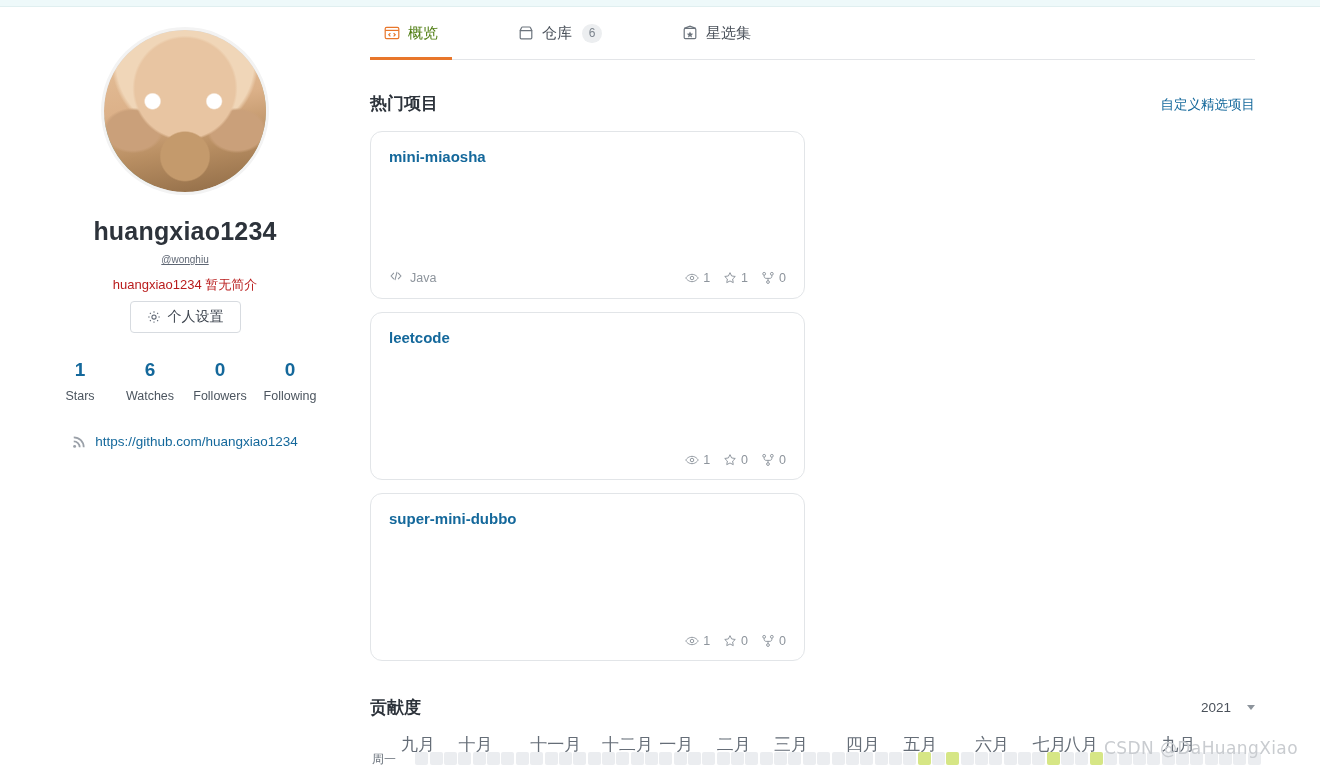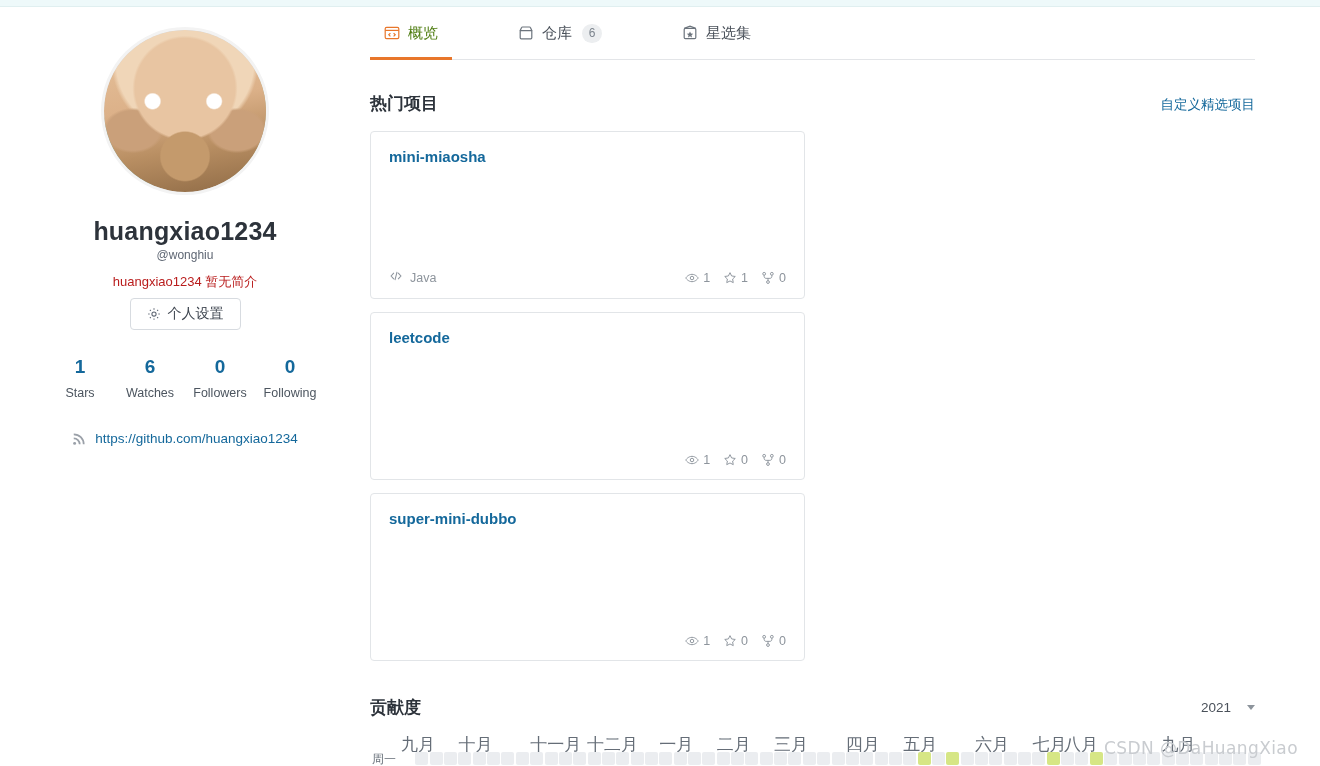--- a/index.html
+++ b/index.html
@@ -70,23 +70,24 @@
     opacity: .85;
   }
   .profile-name {
     margin-top: 25px;
     font-size: 25px;
     font-weight: bold;
     color: #2d333b;
     letter-spacing: .2px;
   }
   .profile-handle {
-    margin-top: 2px;
-    font-size: 12px;
+    margin-top: 8px;
+    font-size: 10px;
     color: #5e6673;
+    text-decoration: underline;
   }
   .profile-bio {
     margin-top: 11px;
     font-size: 13px;
     color: #b91c1c;
   }
   .settings-btn {
     display: inline-flex;
     align-items: center;
     justify-content: center;
@@ -213,21 +214,21 @@
     display: flex;
     flex-wrap: wrap;
     gap: 13px 16px;
     margin-top: 16px;
     width: 885px;
   }
   .repo-card {
     width: 435px;
     height: 168px;
     border: 1px solid #e2e5e8;
-    border-radius: 4px;
+    border-radius: 12px;
     background: #fff;
     padding: 16px 18px 12px 18px;
     position: relative;
     cursor: pointer;
   }
   .repo-name {
     font-size: 15px;
     font-weight: bold;
     color: #14689b;
     text-decoration: none;
@@ -549,21 +550,21 @@
           <span>2021</span>
           <span class="caret"></span>
         </div>
       </div>
 
       <div class="graph-wrap">
         <div class="month-row" id="month-row">
             <span class="month-lbl" style="left: 0px;">九月</span>
             <span class="month-lbl" style="left: 57.4px;">十月</span>
             <span class="month-lbl" style="left: 129.15px;">十一月</span>
-            <span class="month-lbl" style="left: 186px;">十二月</span>
+            <span class="month-lbl" style="left: 201px;">十二月</span>
             <span class="month-lbl" style="left: 258.3px;">一月</span>
             <span class="month-lbl" style="left: 315.7px;">二月</span>
             <span class="month-lbl" style="left: 373.1px;">三月</span>
             <span class="month-lbl" style="left: 444.85px;">四月</span>
             <span class="month-lbl" style="left: 502.25px;">五月</span>
             <span class="month-lbl" style="left: 574px;">六月</span>
             <span class="month-lbl" style="left: 631.4px;">七月</span>
             <span class="month-lbl" style="left: 663px;">八月</span>
             <span class="month-lbl" style="left: 760.55px;">九月</span>
           </div>

